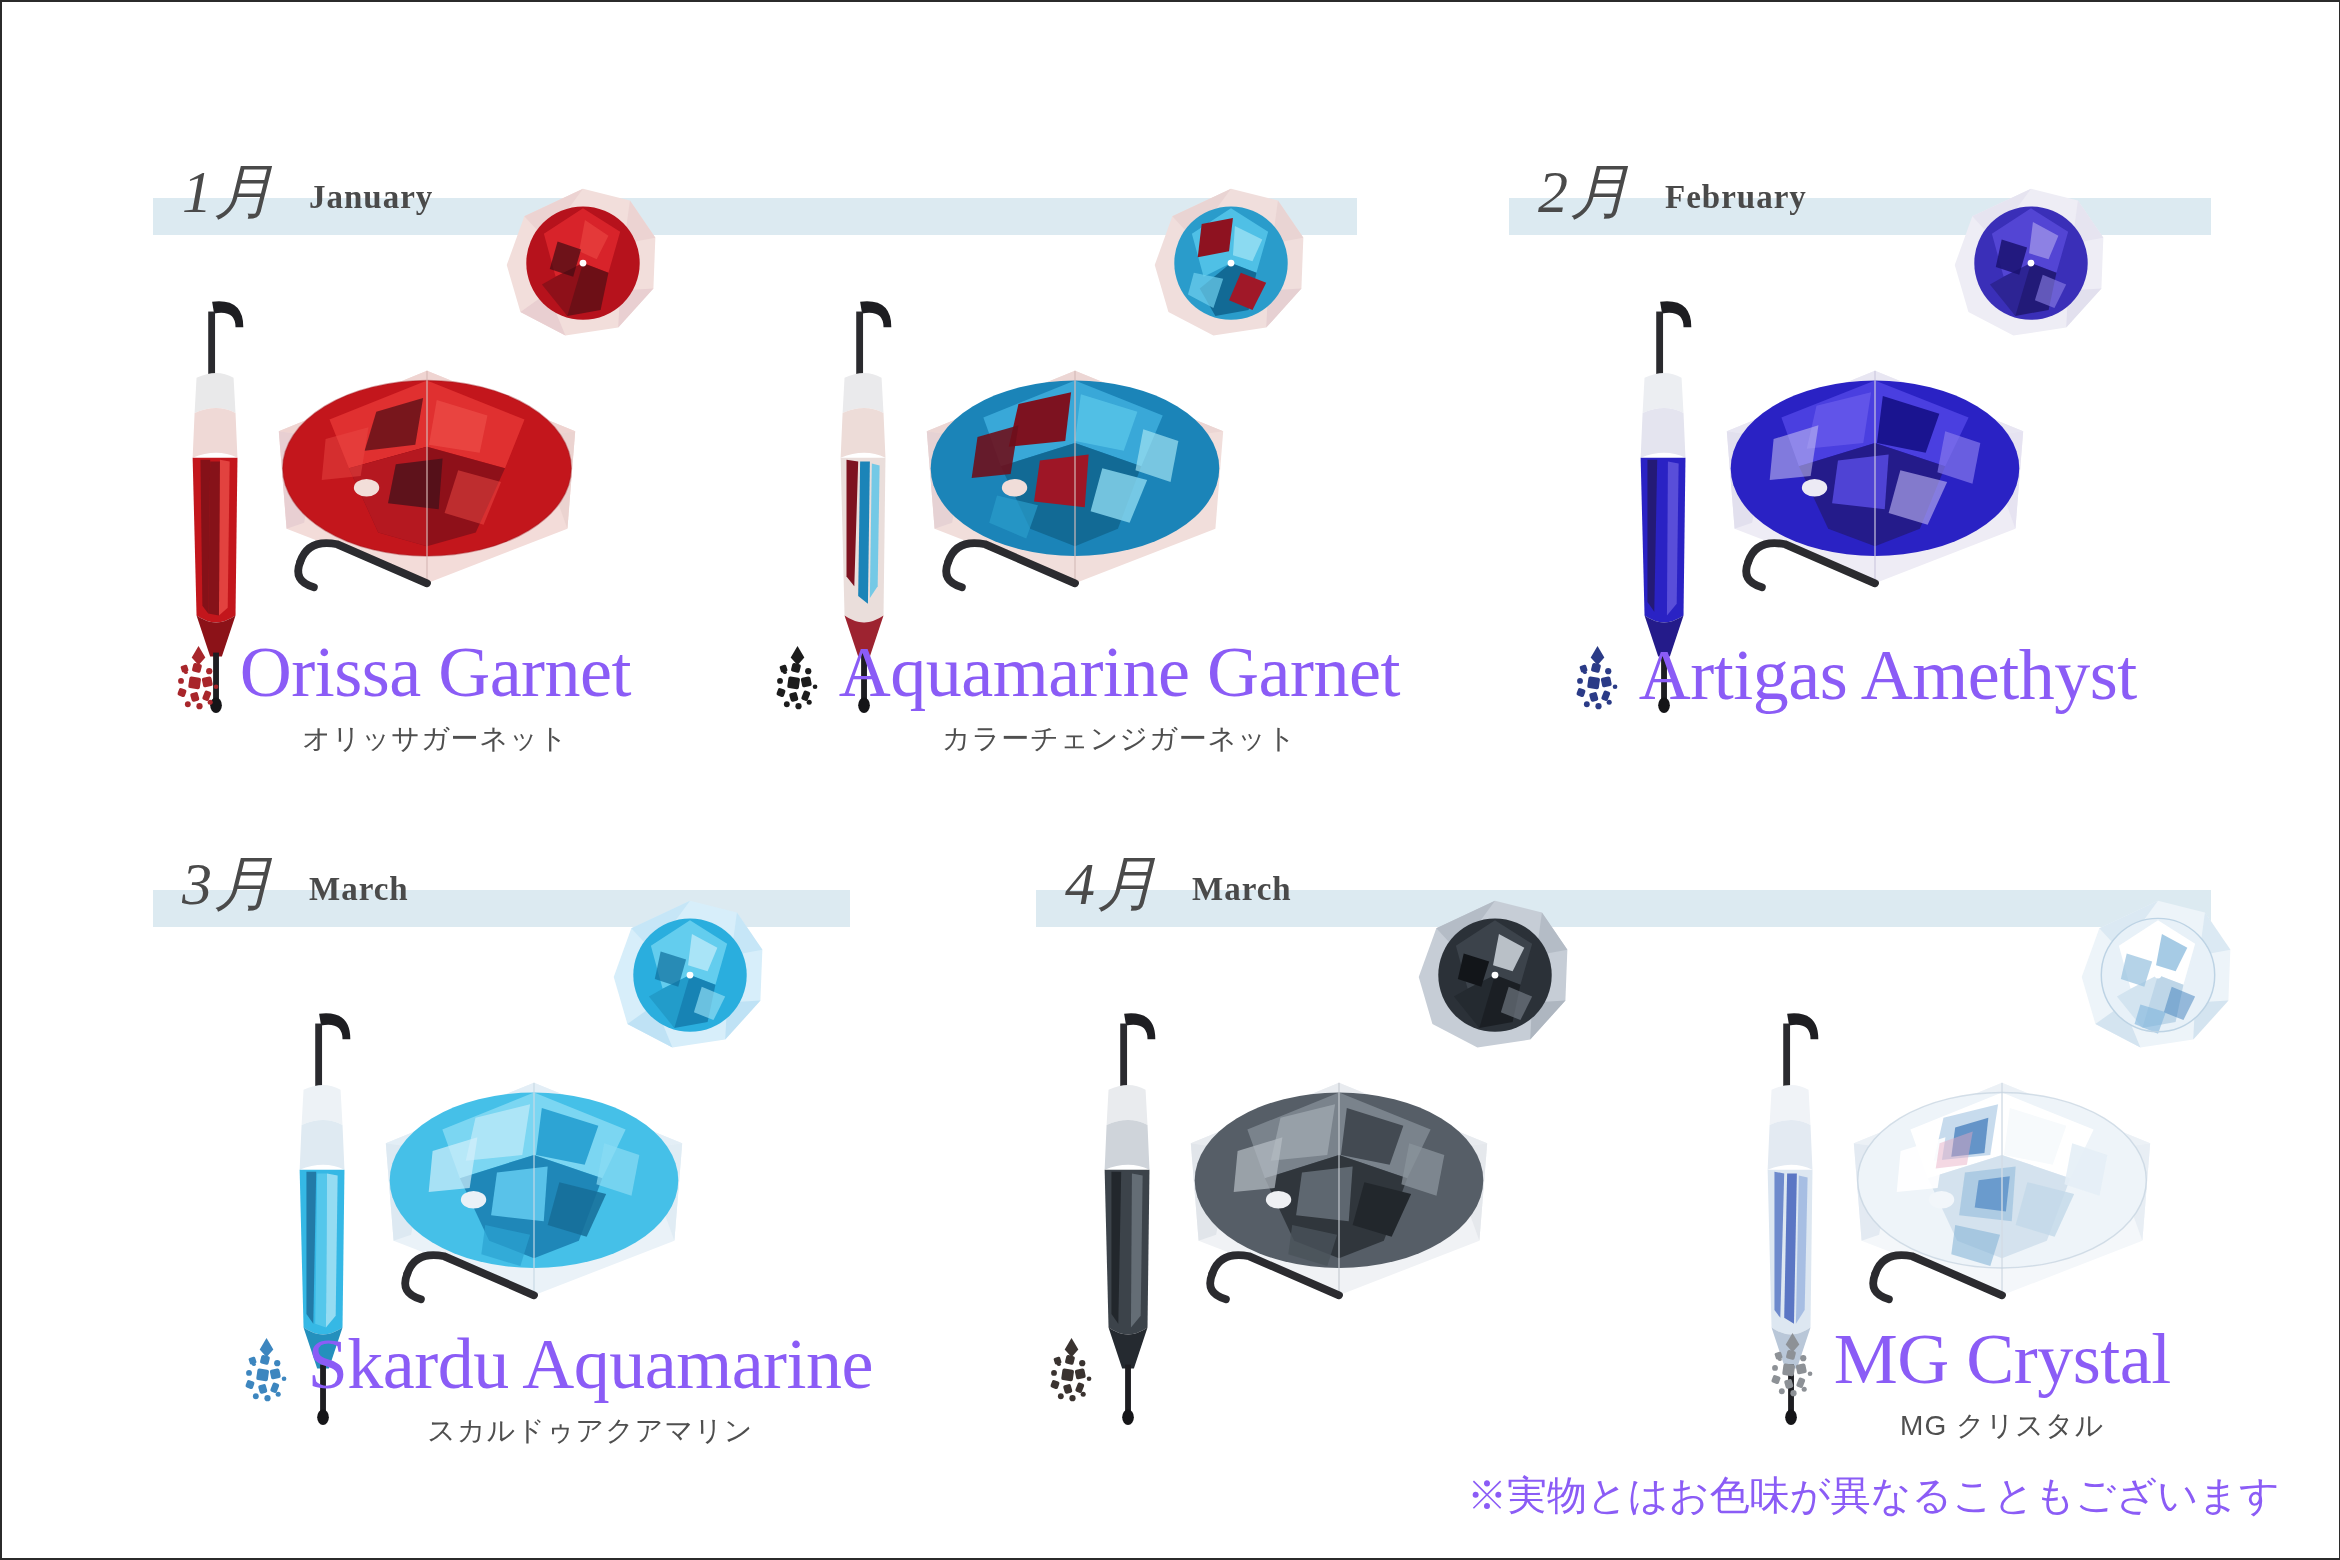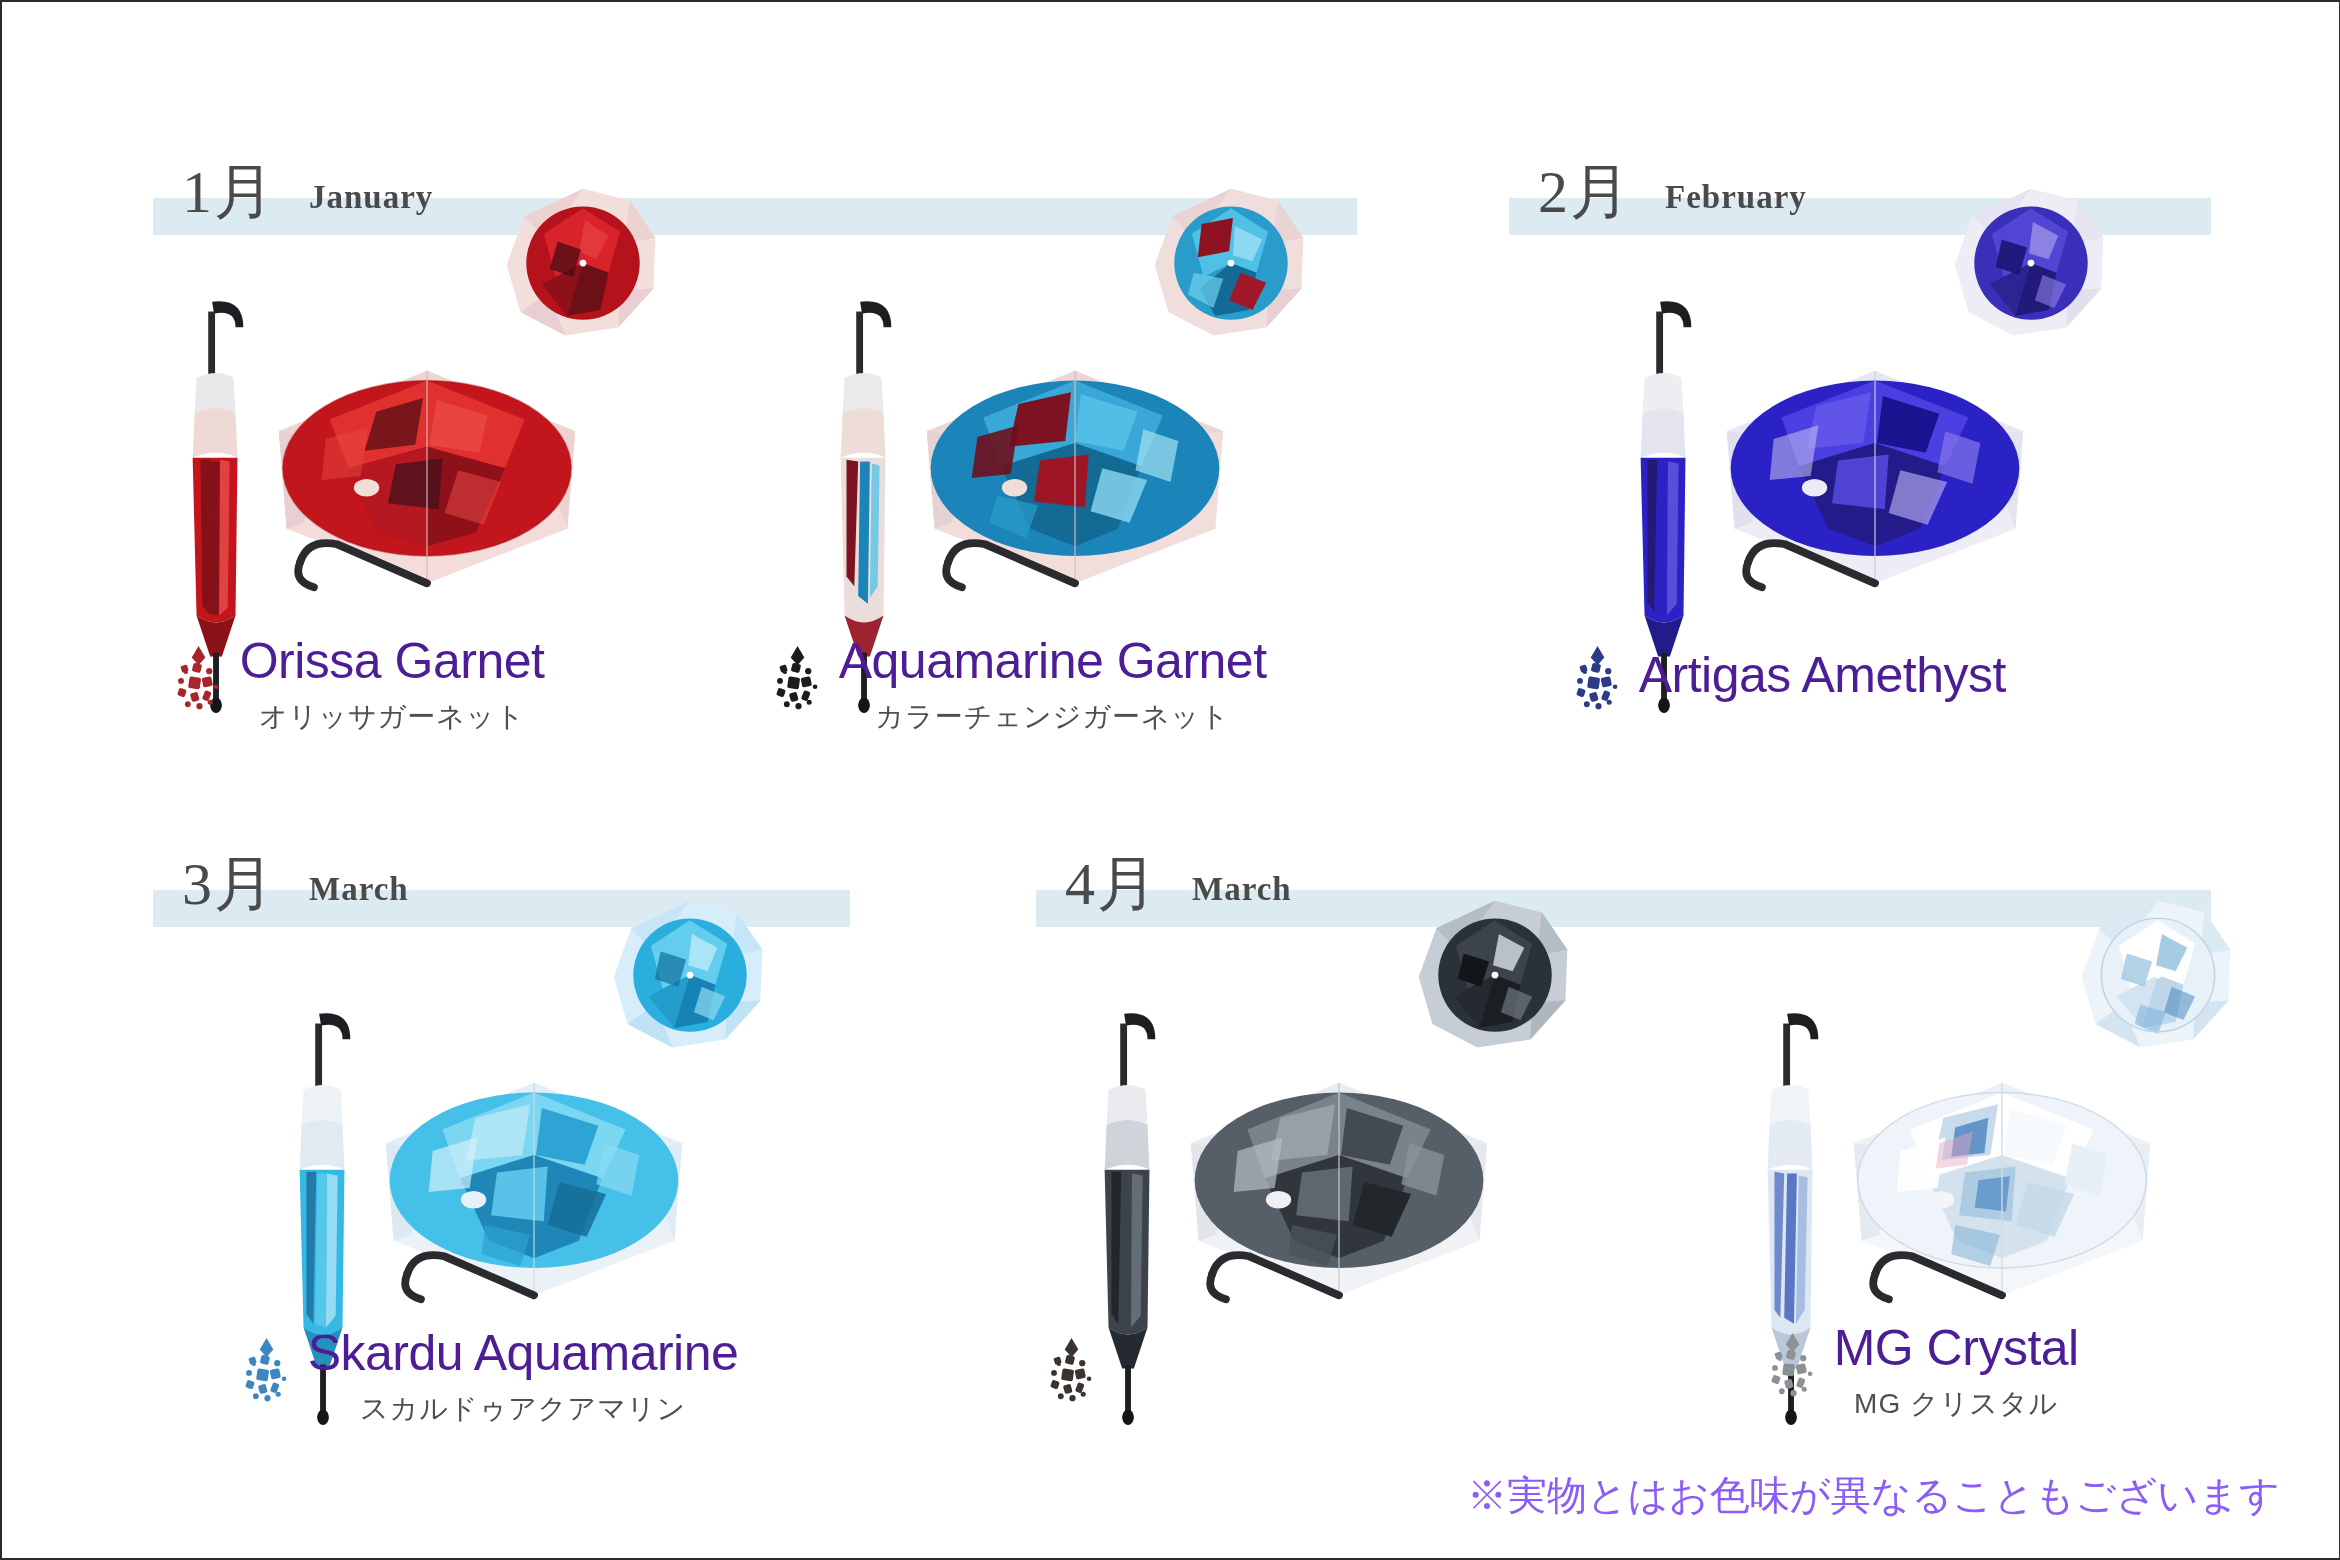--- a/index.html
+++ b/index.html
@@ -24,41 +24,41 @@
   .month-header{position:absolute;height:62px;}
   .month-band{
     position:absolute;left:0;top:25px;height:37px;width:100%;
     background:#dceaf1;
   }
   .month-title{
     position:absolute;left:29px;top:-21.5px;white-space:nowrap;
     font-family:"Liberation Serif", serif;
     color:#4a4a4a;
   }
-  .month-jp{font-size:60px;letter-spacing:2px;vertical-align:-3.9px;}
+  .month-jp{font-size:60px;letter-spacing:2px;vertical-align:-3.9px;font-style:italic;}
   .month-en{font-size:33px;margin-left:33px;letter-spacing:1px;font-weight:bold;}
 
   
   .product{position:absolute;}
   .shots{position:relative;width:100%;height:100%;}
 
   
   .closed{position:absolute;left:0;top:29px;width:88px;height:419px;}
   
   .open{position:absolute;}
   
   .topview{position:absolute;}
 
   
   .label{position:absolute;display:flex;align-items:flex-start;}
   .drop-icon{width:53px;height:72px;flex:none;margin-top:5.9px;}
   .label-text{margin-left:13.7px;}
   .label-en{
-    font-size:50px;line-height:1.0;color:#4c1d95;
-    font-family:Liberation Sans, sans-serif;font-weight:400;
+    font-size:72px;line-height:1.0;color:#8b5cf6;
+    font-family:Liberation Serif, serif;font-weight:400;
     white-space:nowrap;letter-spacing:-0.5px;
   }
   .label-jp{
     font-size:28px;color:#4f4f4f;margin-top:11.7px;
     font-family:"Liberation Sans", sans-serif;
     white-space:nowrap;letter-spacing:1px;text-align:center;
   }
 
   .footnote{
     position:absolute;right:59px;bottom:35px;

